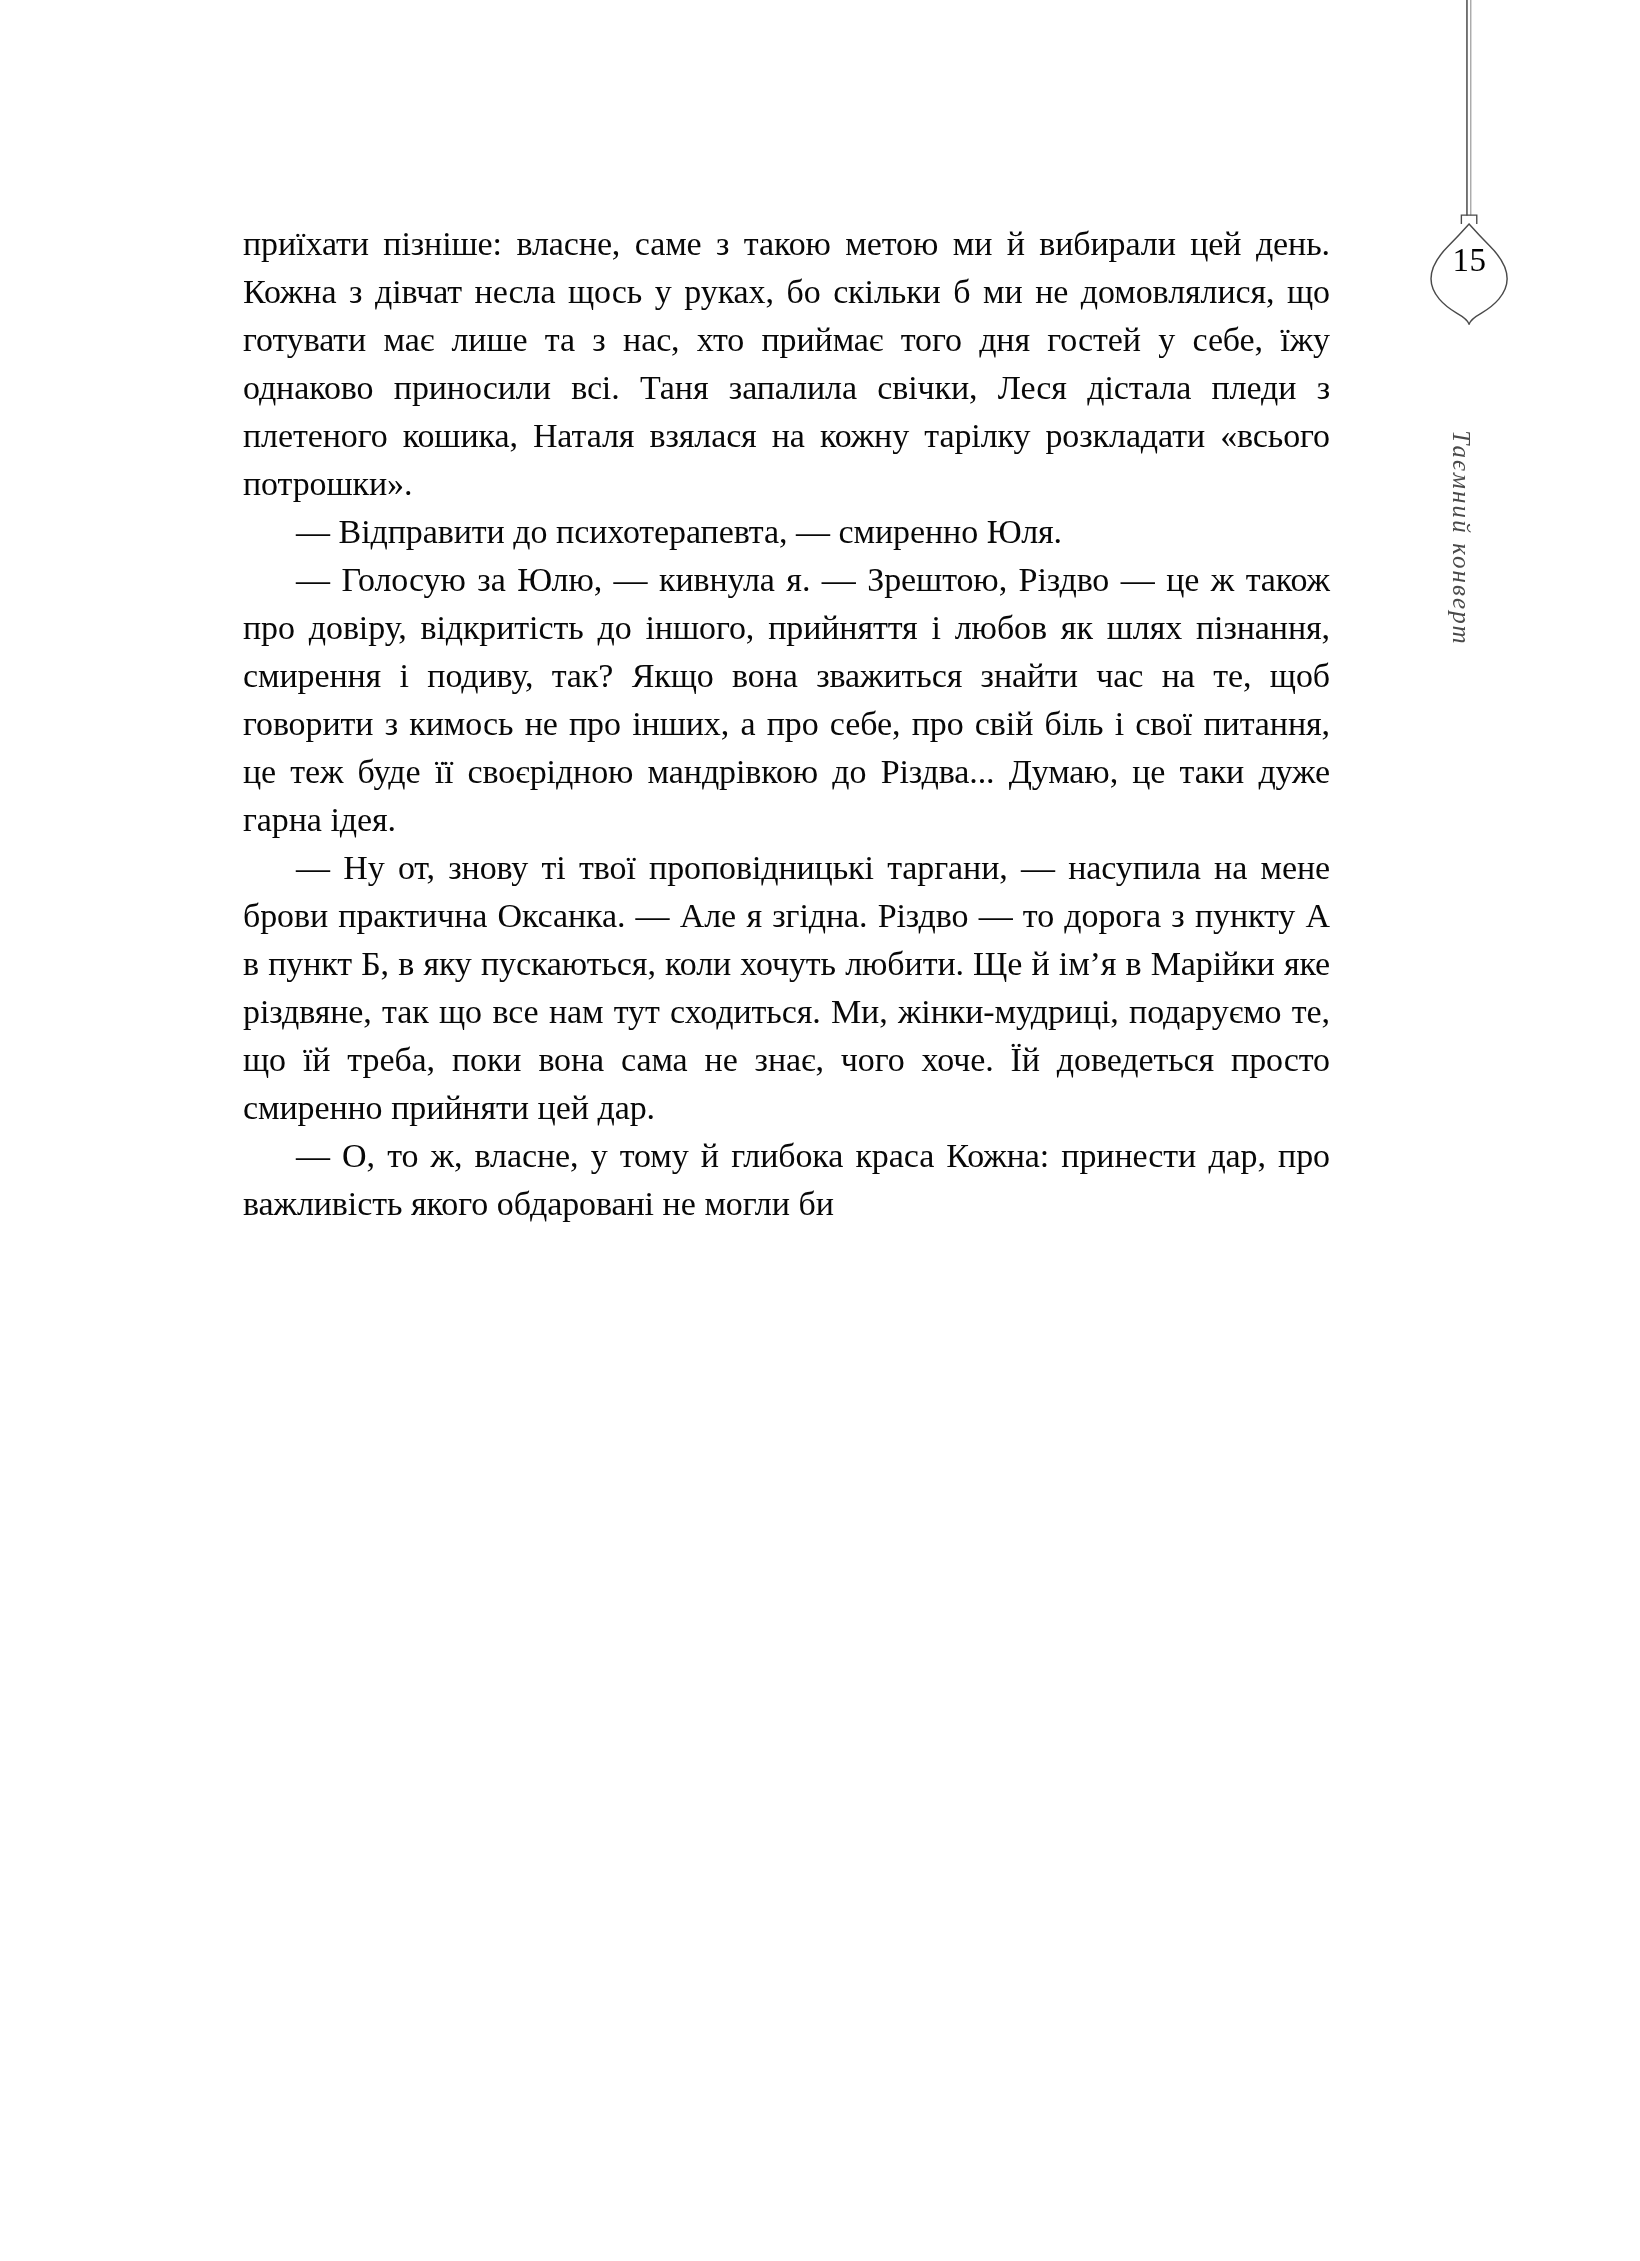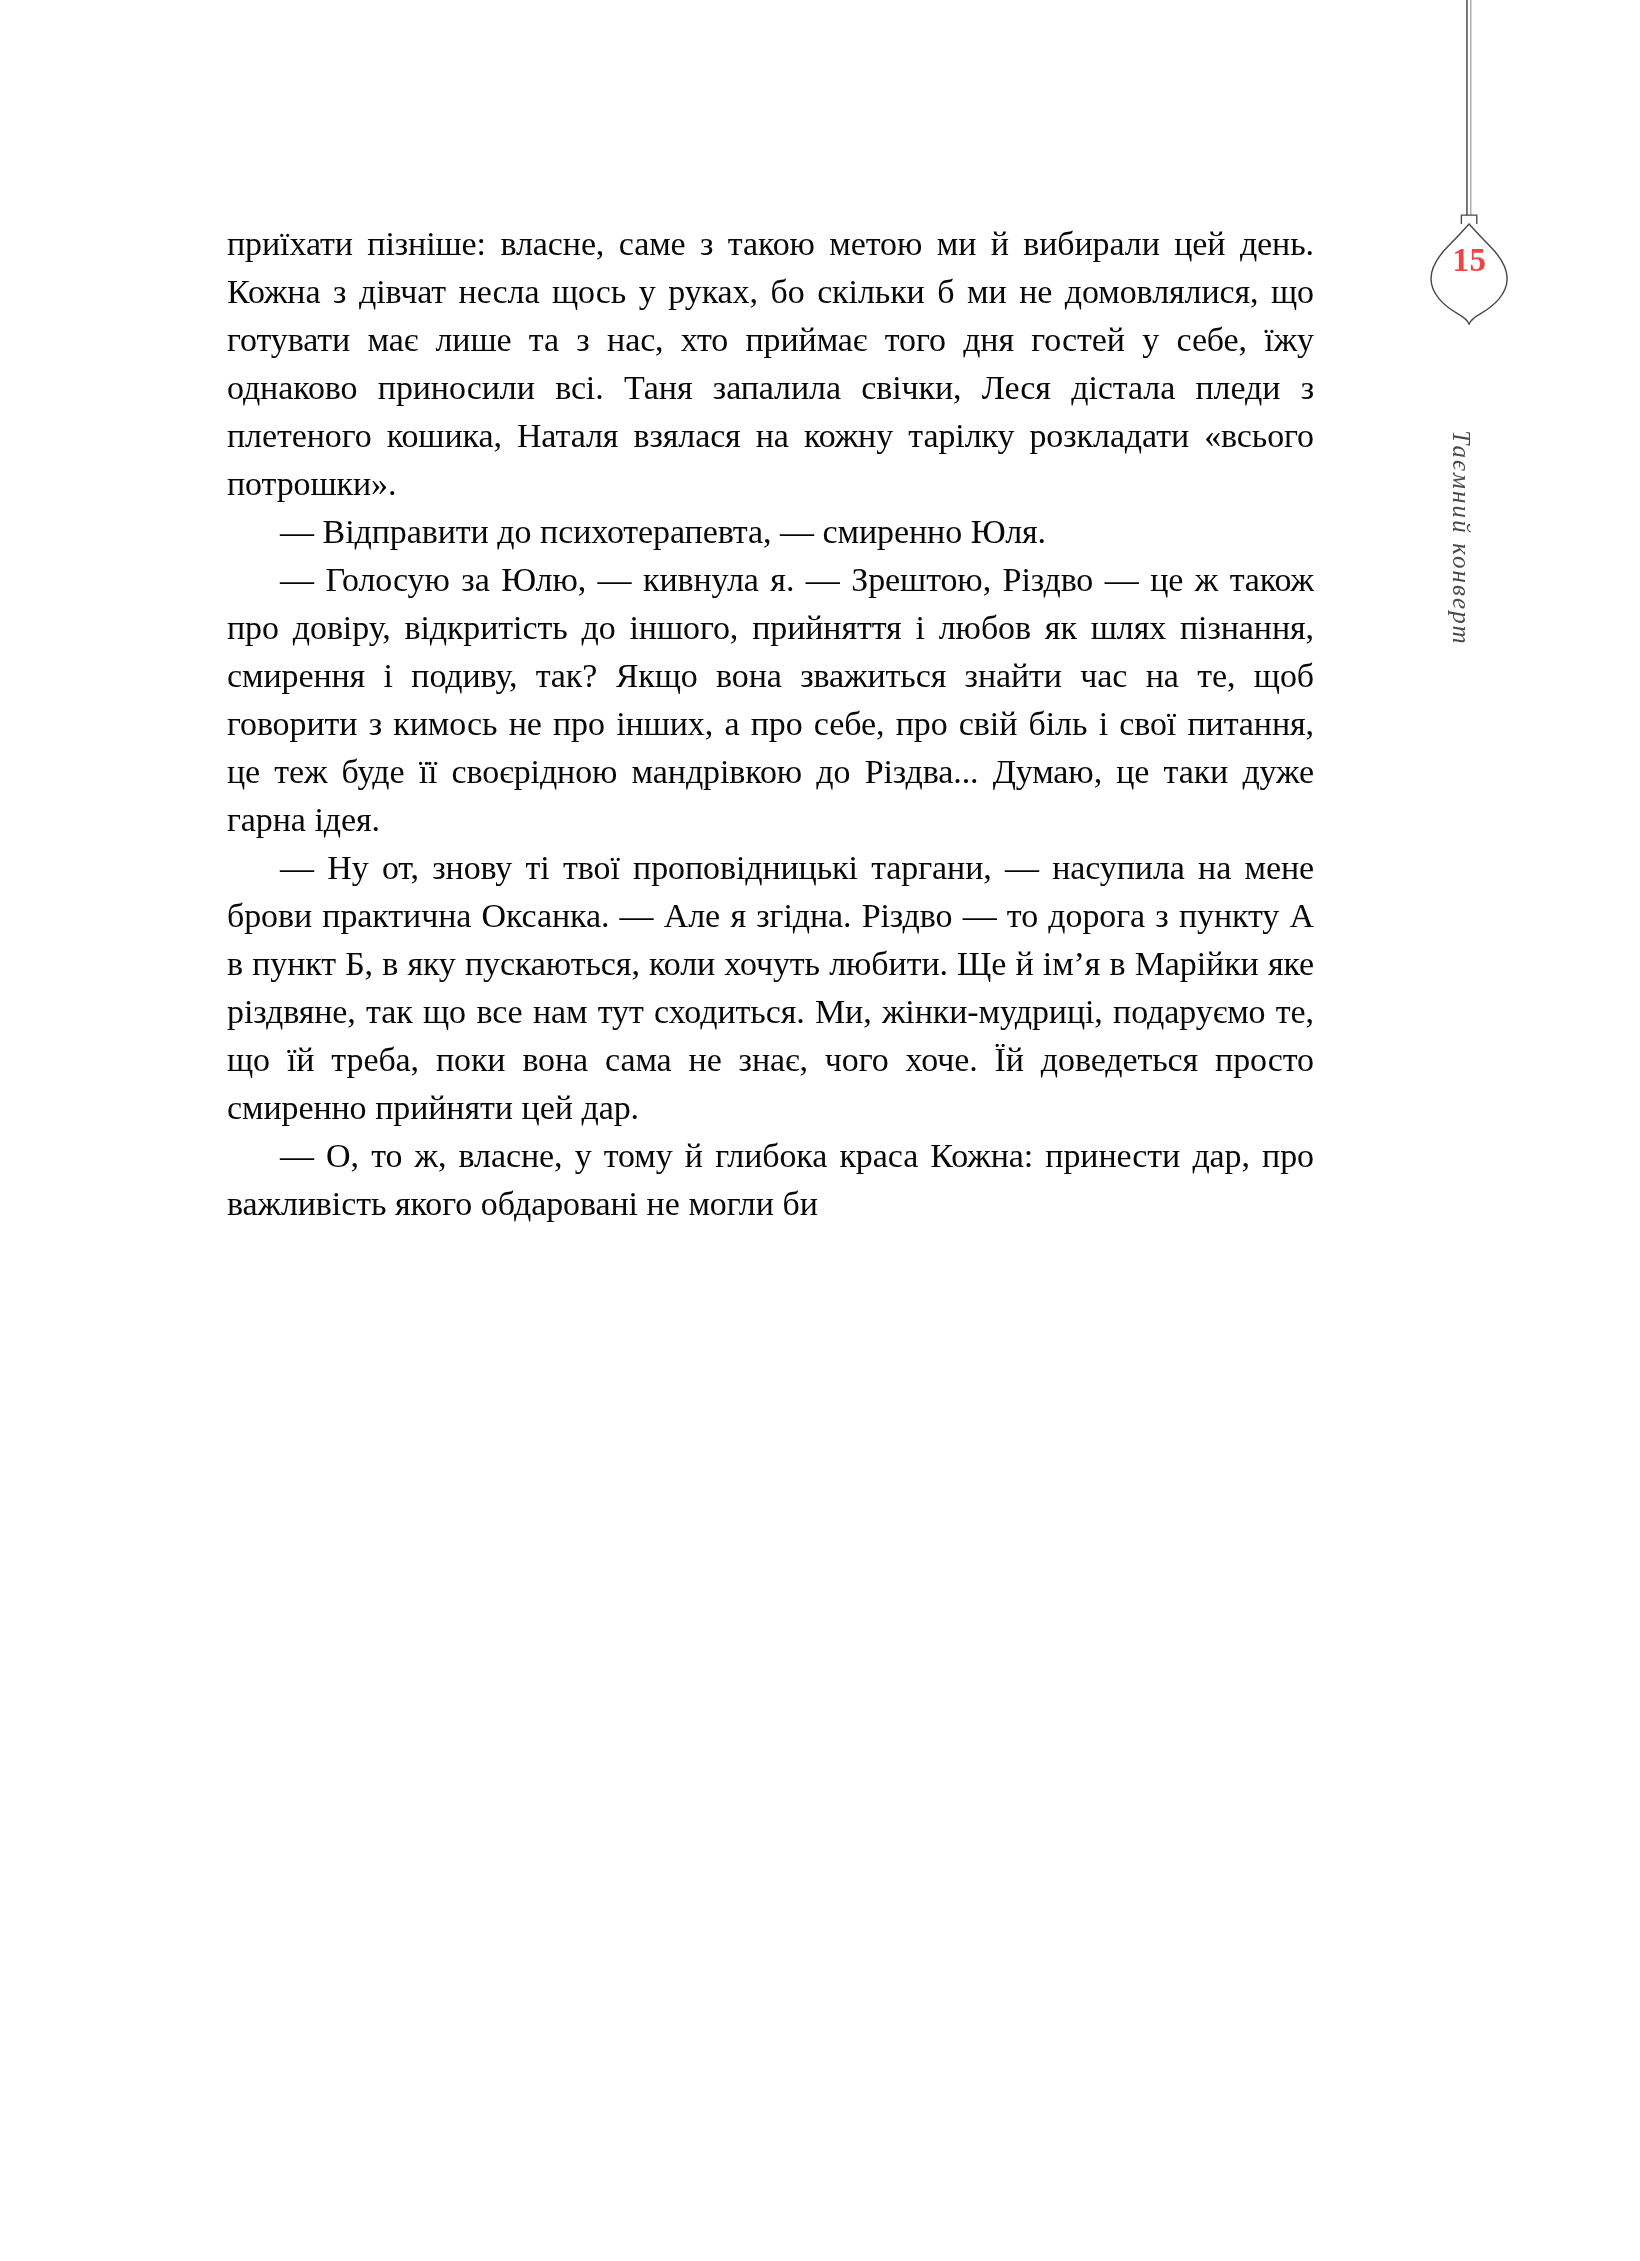--- a/index.html
+++ b/index.html
@@ -35,23 +35,23 @@
     height: 325px;
   }
   .ornament-number {
     position: absolute;
     left: 0;
     top: 244px;
     width: 103px;
     text-align: center;
     font-family: "Liberation Serif", "DejaVu Serif", serif;
     font-size: 33px;
-    font-weight: 700;
+    font-weight: 400;
     letter-spacing: 0.4px;
-    color: #ef4444;
+    color: #000000;
     line-height: 1;
   }
 
   
   .running-head {
     position: absolute;
     left: 1415px;
     top: 376px;
     width: 120px;
     height: 359px;
@@ -67,21 +67,21 @@
     font-style: italic;
     font-size: 25px;
     letter-spacing: 2.1px;
     color: #4a4a4a;
     margin-top: 162px;
   }
 
   
   .text-block {
     position: absolute;
-    left: 227px;
+    left: 243px;
     top: 220px;
     width: 1087px;
   }
   .para {
     margin: 0;
     font-size: 34px;
     line-height: 48px;
     text-align: justify;
     text-justify: inter-word;
     letter-spacing: -0.1px;

